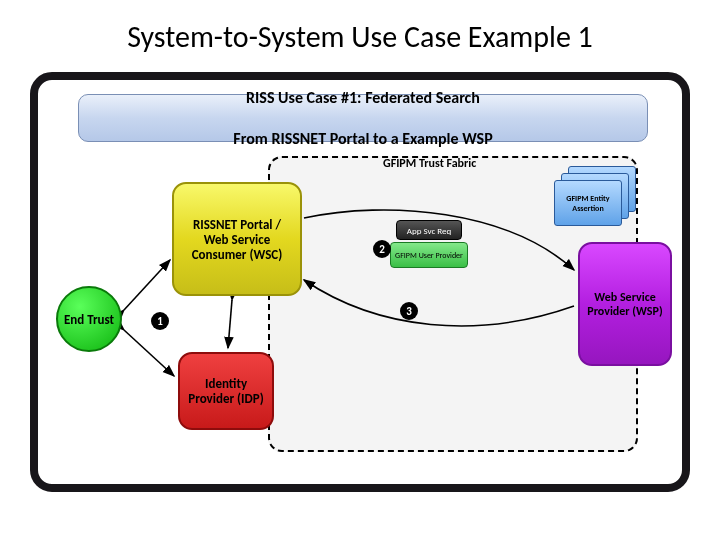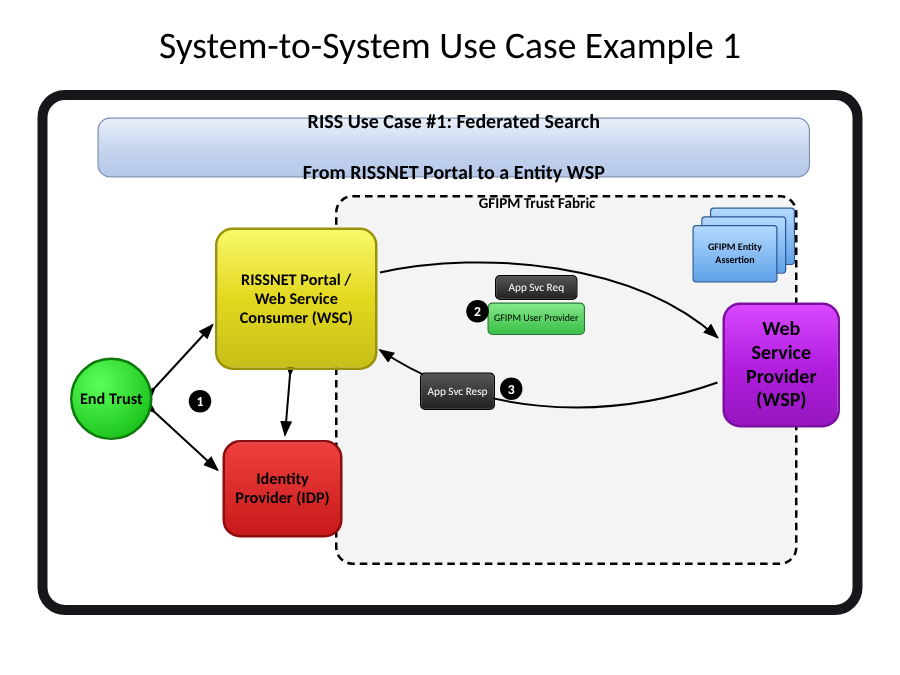--- a/index.html
+++ b/index.html
@@ -9,41 +9,41 @@
   .banner { position: absolute; left: 40px; top: 14px; width: 570px; height: 48px; border-radius: 10px; border: 1px solid #7a8fb5; background: linear-gradient(#eaf0fa, #c7d6ef, #b5c8e8); display: flex; flex-direction: column; justify-content: center; align-items: center; gap: 22px; }
   .banner .line { font-size: 16px; font-weight: bold; color: #000; line-height: 1.2; }
   .trust-box { position: absolute; left: 230px; top: 76px; width: 370px; height: 296px; border: 2.5px dashed #000; border-radius: 14px; background: #f4f4f4; }
   .trust-label { position: absolute; left: 345px; top: 76px; font-size: 12px; font-weight: bold; color: #000; }
   svg.arrows { position: absolute; left: 0; top: 0; width: 660px; height: 420px; pointer-events: none; }
   .circle-num { position: absolute; width: 18px; height: 18px; background: #000; color: #fff; border-radius: 50%; display: flex; align-items: center; justify-content: center; font-size: 11px; font-weight: bold; }
   .node { position: absolute; display: flex; align-items: center; justify-content: center; text-align: center; font-weight: bold; color: #000; }
   .end-user { left: 18px; top: 206px; width: 66px; height: 66px; border-radius: 50%; background: radial-gradient(circle at 35% 30%, #5aff5a, #0db30d); border: 2px solid #0a7a0a; font-size: 13px; }
   .rissnet { left: 134px; top: 102px; width: 130px; height: 114px; border-radius: 14px; background: linear-gradient(#f8f86a, #e3d81f, #c7be18); border: 2px solid #9a9208; font-size: 13px; padding: 6px; }
   .idp { left: 140px; top: 272px; width: 96px; height: 78px; border-radius: 14px; background: linear-gradient(#ef4040, #c81a1a); border: 2px solid #8e0c0c; font-size: 13px; padding: 4px; }
-  .wsp { left: 540px; top: 162px; width: 94px; height: 100px; border-radius: 14px; background: linear-gradient(#d948ff, #b31fe0, #9616bf); border: 2px solid #7a0fa0; font-size: 16px; padding: 6px; }
+  .wsp { left: 540px; top: 162px; width: 94px; height: 124px; border-radius: 14px; background: linear-gradient(#d948ff, #b31fe0, #9616bf); border: 2px solid #7a0fa0; font-size: 12px; padding: 6px; }
   .stack { position: absolute; left: 516px; top: 86px; width: 82px; height: 44px; }
   .stack .card { position: absolute; width: 68px; height: 46px; background: linear-gradient(#b4d9ff, #5fa2e8); border: 1px solid #2a5a9a; border-radius: 3px; display: flex; align-items: center; justify-content: center; font-size: 8px; font-weight: bold; text-align: center; color: #000; }
   .stack .c1 { left: 14px; top: 0; }
   .stack .c2 { left: 7px; top: 7px; }
   .stack .c3 { left: 0; top: 14px; }
   .tag { position: absolute; border-radius: 4px; display: flex; align-items: center; justify-content: center; text-align: center; font-size: 9px; font-weight: normal; }
   .tag-req { left: 358px; top: 140px; width: 66px; height: 20px; background: linear-gradient(#555, #222); border: 1px solid #000; color: #fff; }
   .tag-user-assert { left: 352px; top: 162px; width: 78px; height: 26px; background: linear-gradient(#83e88a, #3abf46); border: 1px solid #1a7a24; color: #000; font-size: 8px; }
   .tag-resp { left: 298px; top: 218px; width: 60px; height: 30px; background: linear-gradient(#555, #222); border: 1px solid #000; color: #fff; font-size: 9px; }
 </style>
 </head>
 <body>
 
 <div class="slide-title">System-to-System Use Case Example 1</div>
 
 <div class="frame">
 
   <div class="banner">
     <div class="line">RISS Use Case #1: Federated Search</div>
-    <div class="line">From RISSNET Portal to a Entity WSP</div>
+    <div class="line">From RISSNET Portal to a Example WSP</div>
   </div>
 
   <div class="trust-box"></div>
   <div class="trust-label">GFIPM Trust Fabric</div>
 
   <svg class="arrows">
     <defs>
       <marker id="arr" markerWidth="10" markerHeight="10" refX="7" refY="3" orient="auto" markerUnits="strokeWidth">
         <path d="M0,0 L8,3 L0,6 Z" fill="#000"></path>
       </marker>
@@ -66,19 +66,18 @@
   <div class="node wsp">Web Service Provider (WSP)</div>
 
   <div class="stack">
     <div class="card c1"></div>
     <div class="card c2"></div>
     <div class="card c3">GFIPM Entity Assertion</div>
   </div>
 
   <div class="tag tag-req">App Svc Req</div>
   <div class="tag tag-user-assert">GFIPM User Provider</div>
-  <div class="tag tag-resp">App Svc Resp</div>
 
   <div class="circle-num" style="left:113px; top:232px;">1</div>
   <div class="circle-num" style="left:335px; top:160px;">2</div>
   <div class="circle-num" style="left:362px; top:222px;">3</div>
 
 </div>
 
 </body></html>

